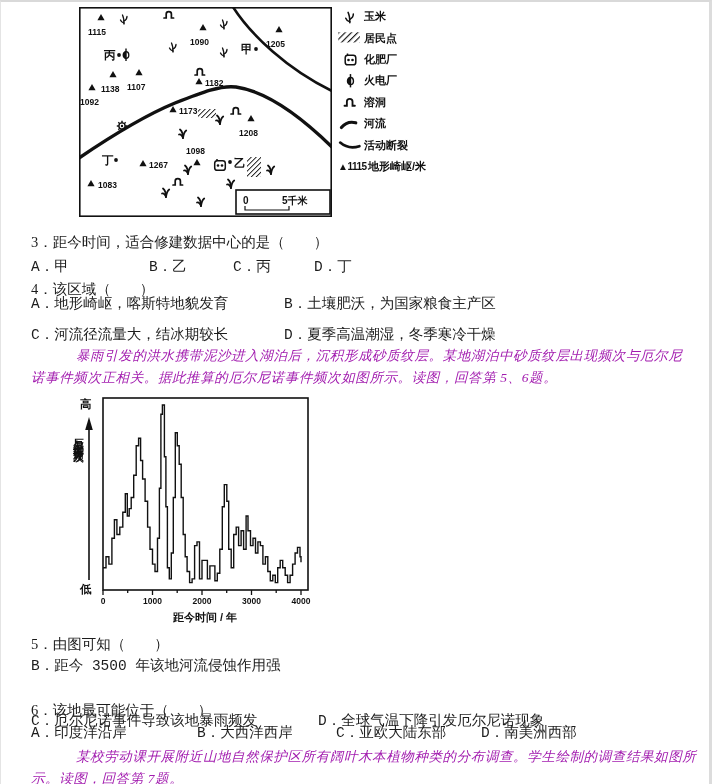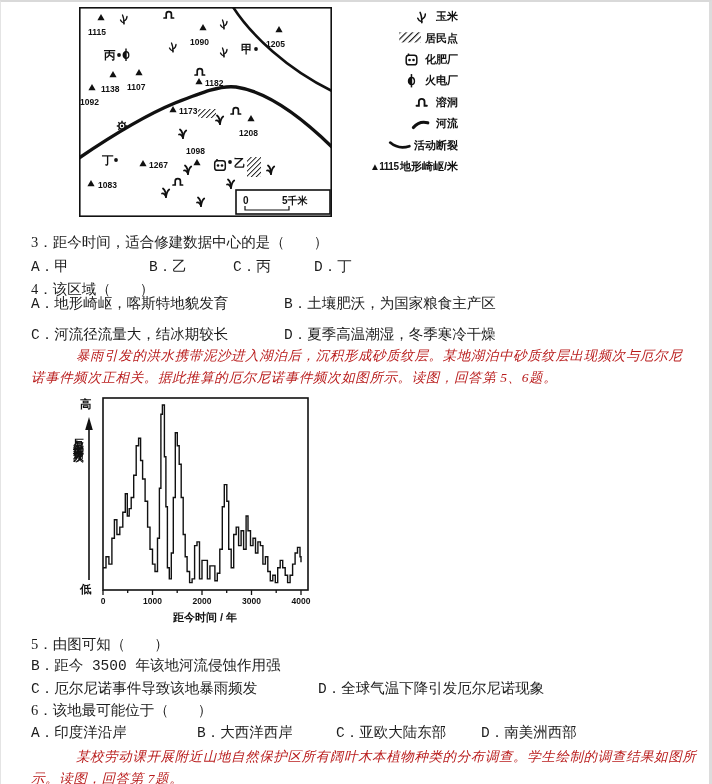--- a/index.html
+++ b/index.html
@@ -7,26 +7,26 @@
     position:relative;width:712px;height:784px;background:#fff;
     font-family:"Liberation Serif","DejaVu Serif",serif;color:#1c1c1c;
     border-top:2px solid #d9d9d9;border-left:1px solid #e4e4e4;border-right:3px solid #dcdcdc;
     box-sizing:border-box;overflow:hidden;
   }
   .qline{position:absolute;left:30px;font-size:14.5px;white-space:nowrap;}
   .optrow{position:absolute;left:30px;font-size:14.5px;display:flex;white-space:nowrap;font-family:Liberation Mono, monospace;}
   .opt{display:inline-block;}
   .para{
     position:absolute;left:30px;font-size:13.5px;line-height:21.5px;
-    font-style:italic;letter-spacing:0.6px;color:#b91c1c;
+    font-style:italic;letter-spacing:0.6px;color:#a21caf;
   }
   .indent{text-indent:45px;}
   .maptext{font-family:"Liberation Sans","DejaVu Sans",sans-serif;font-weight:bold;}
   .legend{position:absolute;left:337px;top:4px;width:120px;}
-  .lg-row{display:flex;align-items:center;height:21.4px;justify-content:flex-end;}
+  .lg-row{display:flex;align-items:center;height:21.4px;}
   .lg-ic{width:26px;flex:0 0 26px;}
   .lg-label{font-family:"Liberation Sans","DejaVu Sans",sans-serif;font-weight:bold;font-size:11px;color:#111;}
   .lg-prefix{font-family:"Liberation Sans","DejaVu Sans",sans-serif;font-weight:bold;font-size:10px;color:#111;width:26px;flex:0 0 30px;letter-spacing:-0.5px;}
   .ylabel{
     position:absolute;left:71px;top:428px;height:130px;
     writing-mode:vertical-rl;text-orientation:upright;
     font-family:"Liberation Sans","DejaVu Sans",sans-serif;font-weight:bold;
     font-size:10.5px;letter-spacing:2px;color:#111;
   }
   svg text{fill:#111;}
@@ -269,21 +269,21 @@
     </g>
     <text x="134" y="231" text-anchor="middle" font-family="Liberation Sans, DejaVu Sans, sans-serif" font-weight="bold" font-size="11">距今时间 / 年</text>
   </svg>
 
   <div class="qline" style="top:633px">
     <span>5．</span><span>由图可知（　　）</span>
   </div>
   <div class="optrow" style="top:654px">
     <span class="opt"><span>B．</span><span>距今 3500 年该地河流侵蚀作用强</span></span>
   </div>
-  <div class="optrow" style="top:677px">
+  <div class="optrow" style="top:709px">
     <span class="opt" style="width:287px"><span>C．</span><span>厄尔尼诺事件导致该地暴雨频发</span></span>
     <span class="opt"><span>D．</span><span>全球气温下降引发厄尔尼诺现象</span></span>
   </div>
 
   <div class="qline" style="top:699px">
     <span>6．</span><span>该地最可能位于（　　）</span>
   </div>
   <div class="optrow" style="top:721px">
     <span class="opt" style="width:166px"><span>A．</span><span>印度洋沿岸</span></span>
     <span class="opt" style="width:139px"><span>B．</span><span>大西洋西岸</span></span>

